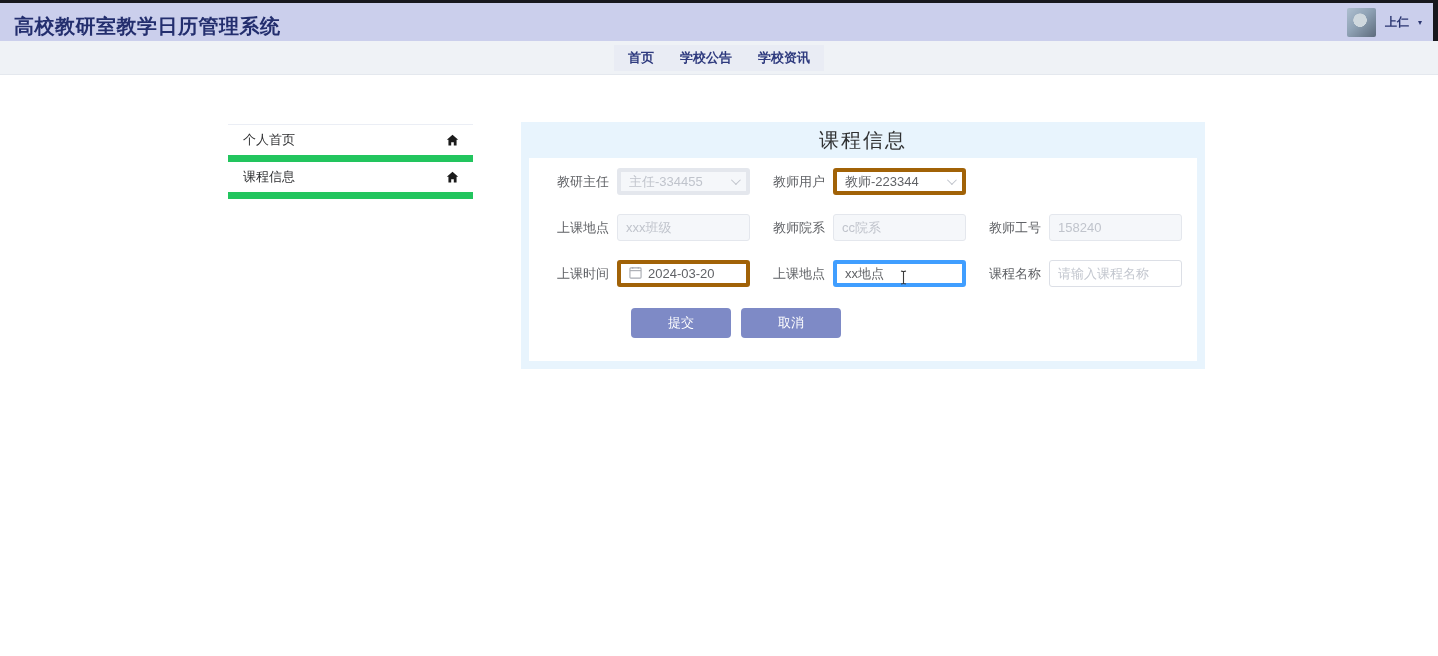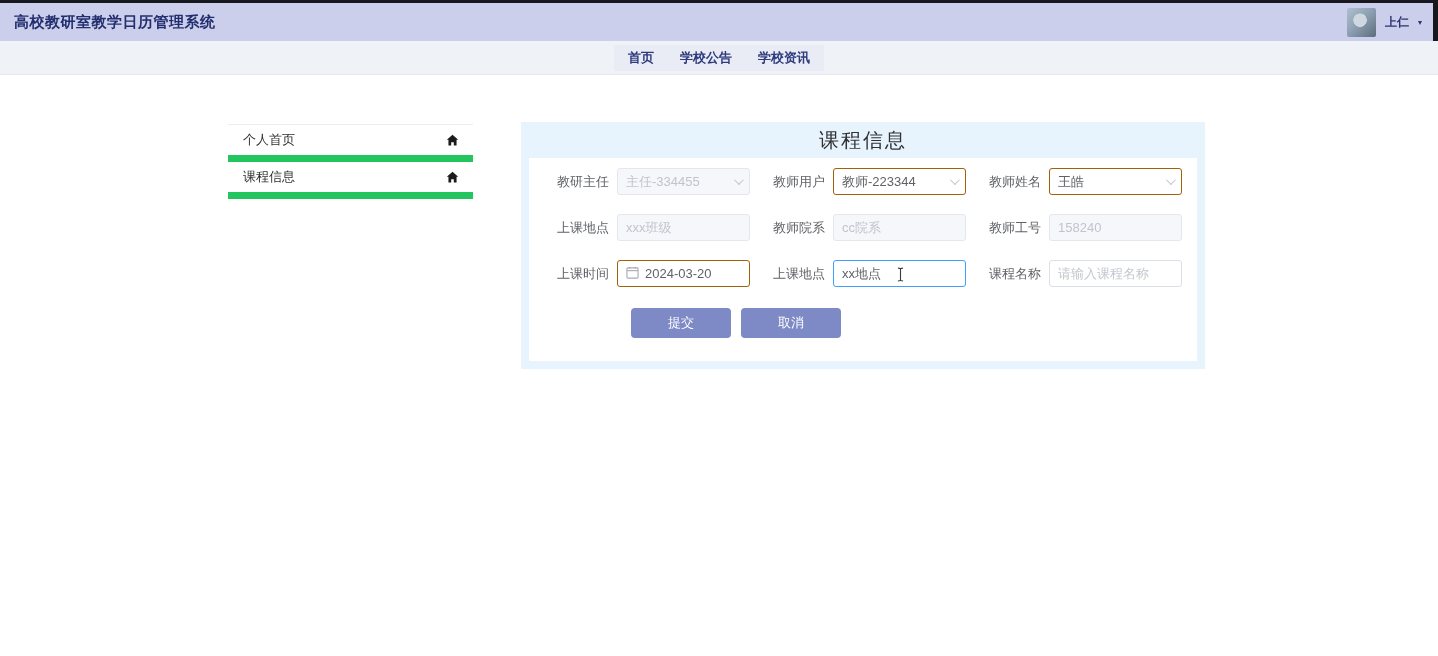--- a/index.html
+++ b/index.html
@@ -5,21 +5,21 @@
   * { margin:0; padding:0; box-sizing:border-box; }
   body { font-family:"Liberation Sans", sans-serif; background:#ffffff; }
   .screen { position:relative; width:1438px; height:656px; background:#ffffff; overflow:hidden; }
 
   
   .top-strip { position:absolute; top:0; left:0; width:100%; height:3px; background:#17181d; z-index:5; }
   .corner-strip { position:absolute; top:0; right:0; width:5px; height:41px; background:#17181d; z-index:6; }
 
   
   .header { position:absolute; top:3px; left:0; width:100%; height:38px; background:#cbcfec; }
-  .app-title { position:absolute; left:14px; top:10px; font-size:15px; font-weight:bold; color:#232e6e; letter-spacing:0.5px; }
+  .app-title { position:absolute; left:14px; top:10px; font-size:20px; font-weight:bold; color:#232e6e; letter-spacing:0.5px; }
   .search-wrap { position:absolute; left:686px; top:6px; display:flex; }
   .search-input { width:121px; height:26px; border:1px solid #dfe1ec; border-right:none; background:#ffffff; padding:0 8px; font-size:12px; color:#333; outline:none; font-family:"Liberation Sans",sans-serif; }
   .search-input::placeholder { color:#a3a6b5; }
   .search-btn { width:27px; height:26px; background:#bcc0d2; border:none; display:flex; align-items:center; justify-content:center; cursor:pointer; }
   .user-area { position:absolute; right:16px; top:3px; height:32px; display:flex; align-items:center; gap:9px; }
   .avatar { width:29px; height:29px; background:
       radial-gradient(circle at 45% 42%, #cfd8de 0 28%, transparent 30%),
       linear-gradient(135deg,#aebfd0 0%, #8fa2b5 45%, #5d6b7c 100%); border-radius:2px; }
   .user-name { font-size:12px; color:#2a3570; font-weight:bold; }
   .user-caret { font-size:8px; color:#2a3570; }
@@ -36,21 +36,21 @@
   .side-icon { width:14px; height:13px; display:flex; align-items:center; }
 
   
   .panel { position:absolute; left:521px; top:122px; width:684px; background:#e8f4fd; padding:0 8px 8px 8px; }
   .panel-header { height:36px; display:flex; align-items:center; justify-content:center; font-size:20px; color:#303133; letter-spacing:2px; font-weight:500; }
   .panel-body { background:#ffffff; padding:10px 0 23px 5px; }
 
   .form-row { display:flex; margin-bottom:19px; }
   .cell { display:flex; align-items:center; width:216px; }
   .flabel { width:75px; text-align:right; margin-right:8px; font-size:13px; color:#606266; white-space:nowrap; }
-  .control { width:133px; height:27px; border:1px solid #a16207; border-radius:3px; background:#ffffff; display:flex; align-items:center; padding:0 8px; font-size:13px; color:#606266; position:relative; }
+  .control { width:133px; height:27px; border:4px solid #a16207; border-radius:3px; background:#ffffff; display:flex; align-items:center; padding:0 8px; font-size:13px; color:#606266; position:relative; }
   .control.disabled { background:#f5f7fa; border-color:#e4e7ed; }
   .control.disabled .cval { color:#c0c4cc; }
   .control.focused { border-color:#409eff; }
   .cval { white-space:nowrap; overflow:hidden; }
   .chev { margin-left:auto; width:7px; height:7px; border-right:1.5px solid #c0c4cc; border-bottom:1.5px solid #c0c4cc; transform:rotate(45deg) translateY(-2px); }
   .txt-input { width:133px; height:27px; border:1px solid #dcdfe6; border-radius:3px; background:#ffffff; padding:0 8px; font-size:13px; color:#606266; outline:none; font-family:"Liberation Sans",sans-serif; }
   .txt-input::placeholder { color:#c3c7cf; }
   .txt-input:disabled { background:#f5f7fa; border-color:#e4e7ed; color:#c0c4cc; }
   .cal-icon { margin-right:6px; flex-shrink:0; }
   .ibeam { position:absolute; left:62px; top:6px; }
@@ -115,27 +115,20 @@
             <span class="chev"></span>
           </div>
         </div>
         <div class="cell">
           <label class="flabel">教师用户</label>
           <div class="control">
             <span class="cval">教师-223344</span>
             <span class="chev"></span>
           </div>
         </div>
-        <div class="cell">
-          <label class="flabel">教师姓名</label>
-          <div class="control">
-            <span class="cval">王皓</span>
-            <span class="chev"></span>
-          </div>
-        </div>
       </div>
 
       <div class="form-row">
         <div class="cell">
           <label class="flabel">上课地点</label>
           <input class="txt-input" disabled="" value="xxx班级" style="">
         </div>
         <div class="cell">
           <label class="flabel">教师院系</label>
           <input class="txt-input" disabled="" value="cc院系" style="">

